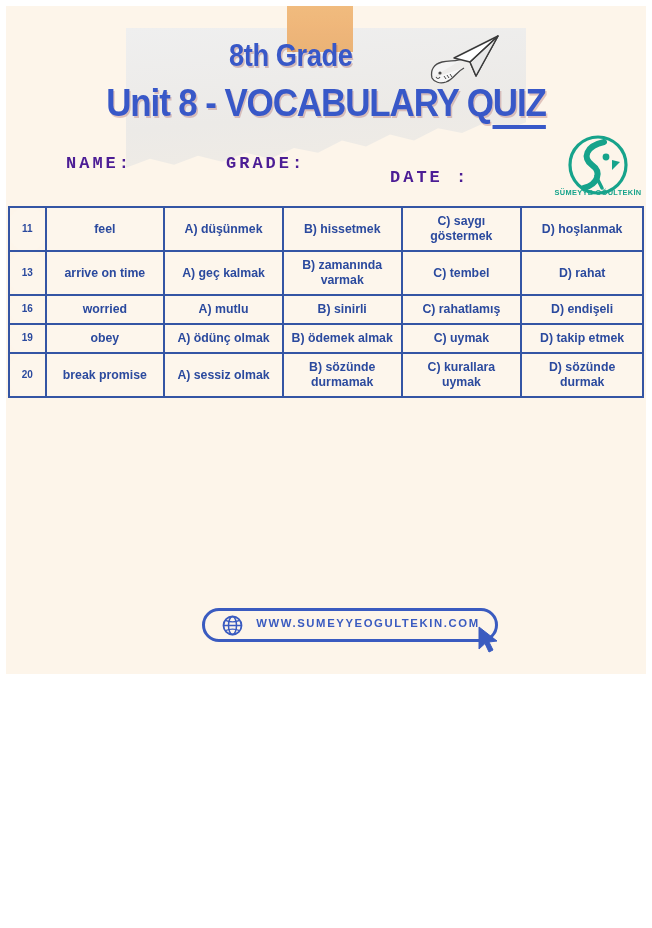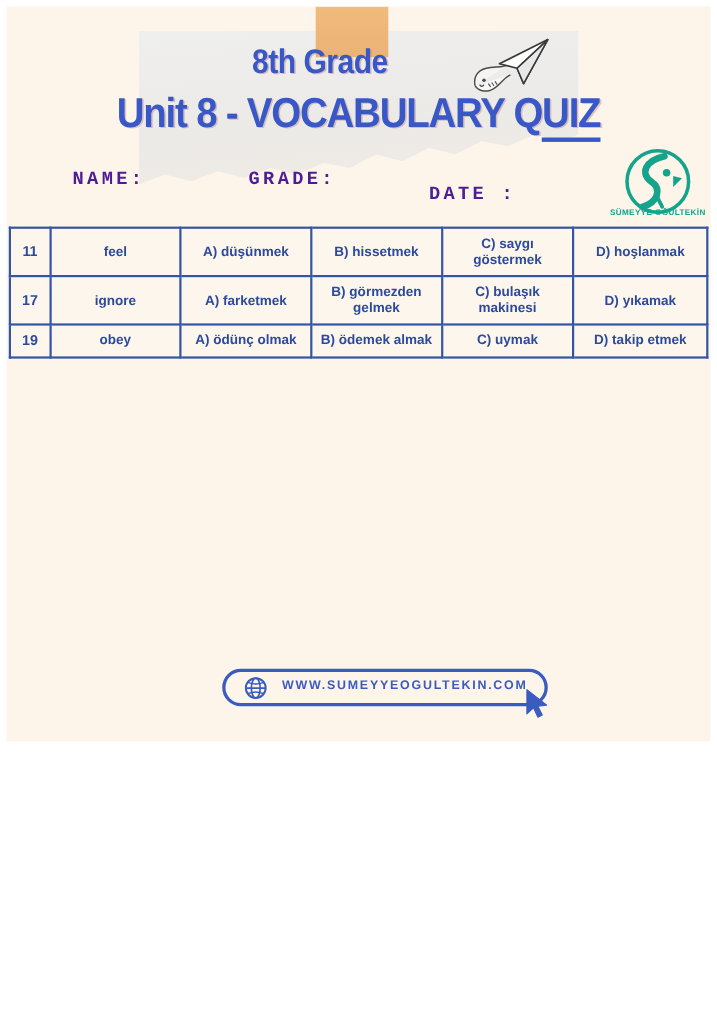--- a/index.html
+++ b/index.html
@@ -162,21 +162,21 @@
     color: #2b4a9e;
     font-family: "Liberation Sans", sans-serif;
     font-size: 12.3px;
     font-weight: bold;
     text-align: center;
     vertical-align: middle;
     padding: 6px 4px;
     line-height: 1.22;
   }
   #quiz-table td.c-num {
-    font-size: 13px;
+    font-size: 10px;
     font-weight: bold;
     border-radius: 17px;
   }
   #quiz-table col.w-num  { width: 36px;  }
   #quiz-table col.w-word { width: 117px; }
   #quiz-table col.w-opt  { width: 117px; }
   #quiz-table col.w-optc { width: 118px; }
   #quiz-table col.w-optd { width: 120px; }
 
   
@@ -281,34 +281,50 @@
     <tbody>
       <tr>
         <td class="c-num">11</td>
         <td>feel</td>
         <td>A) düşünmek</td>
         <td>B) hissetmek</td>
         <td>C) saygı göstermek</td>
         <td>D) hoşlanmak</td>
       </tr>
       <tr>
-        <td class="c-num">17</td>
-        <td>ignore</td>
-        <td>A) farketmek</td>
-        <td>B) görmezden gelmek</td>
-        <td>C) bulaşık makinesi</td>
-        <td>D) yıkamak</td>
+        <td class="c-num">13</td>
+        <td>arrive on time</td>
+        <td>A) geç kalmak</td>
+        <td>B) zamanında varmak</td>
+        <td>C) tembel</td>
+        <td>D) rahat</td>
+      </tr>
+      <tr>
+        <td class="c-num">16</td>
+        <td>worried</td>
+        <td>A) mutlu</td>
+        <td>B) sinirli</td>
+        <td>C) rahatlamış</td>
+        <td>D) endişeli</td>
       </tr>
       <tr>
         <td class="c-num">19</td>
         <td>obey</td>
         <td>A) ödünç olmak</td>
         <td>B) ödemek almak</td>
         <td>C) uymak</td>
         <td>D) takip etmek</td>
+      </tr>
+      <tr>
+        <td class="c-num">20</td>
+        <td>break promise</td>
+        <td>A) sessiz olmak</td>
+        <td>B) sözünde durmamak</td>
+        <td>C) kurallara uymak</td>
+        <td>D) sözünde durmak</td>
       </tr>
     </tbody>
   </table>
 
   <div id="footer">
     <div class="url-pill"></div>
     <svg class="globe-icon" viewBox="0 0 21 21">
       <circle cx="10.5" cy="10.5" r="9" fill="none" stroke="#3a5bc0" stroke-width="1.8"></circle>
       <ellipse cx="10.5" cy="10.5" rx="4" ry="9" fill="none" stroke="#3a5bc0" stroke-width="1.5"></ellipse>
       <line x1="1.5" y1="10.5" x2="19.5" y2="10.5" stroke="#3a5bc0" stroke-width="1.5"></line>

